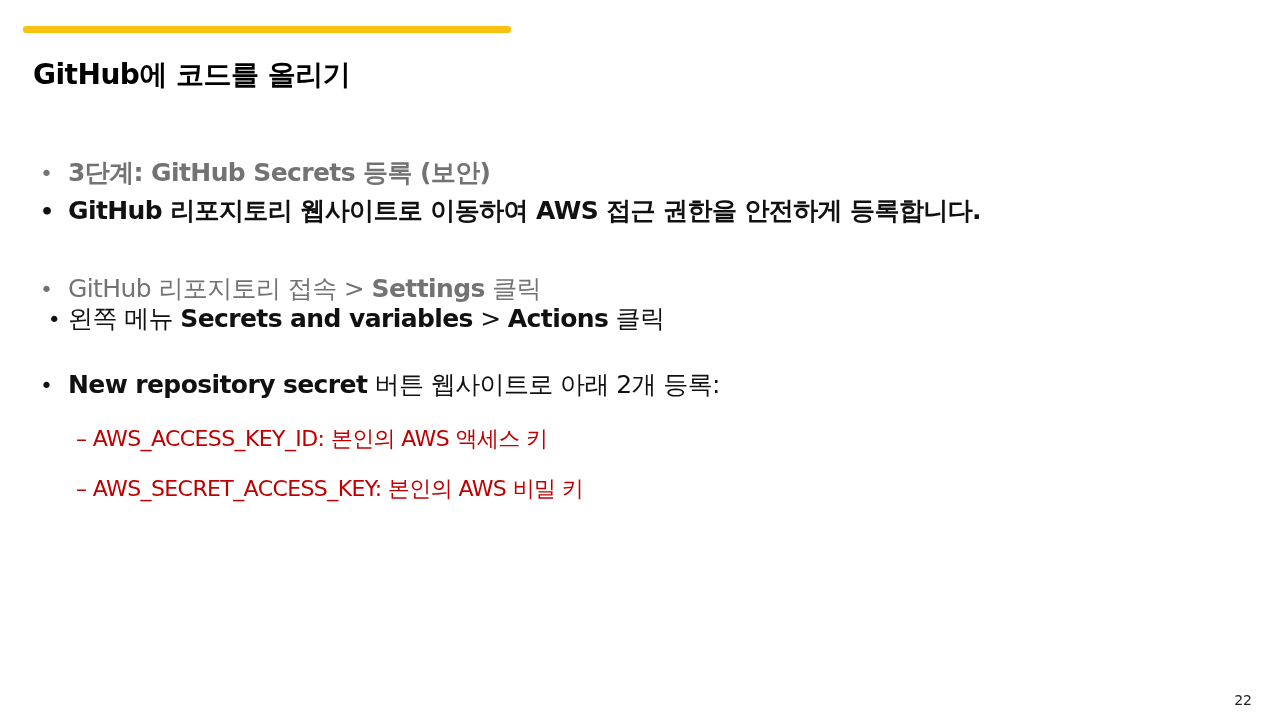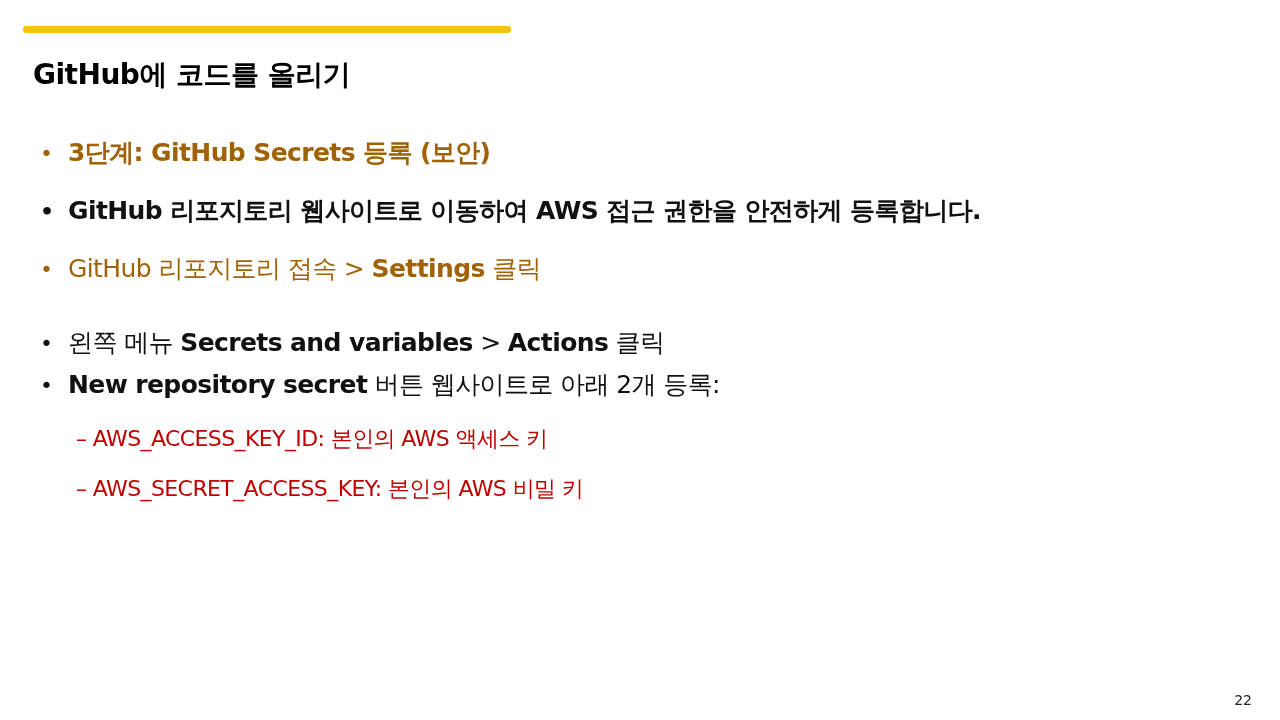--- a/index.html
+++ b/index.html
@@ -23,21 +23,21 @@
     position: absolute; left: 0; white-space: nowrap;
     font-size: 25px; letter-spacing: -0.6px;
   }
   .bullet .dot {
     display: inline-block; width: 28px; font-size: 22px;
   }
   .sub {
     position: absolute; left: 36px; white-space: nowrap;
     font-size: 22px; letter-spacing: -0.6px; color: #C00000;
   }
-  .red { color: #a16207; }
+  .red { color: #737373; margin-top: 20px; }
   .b { font-weight: bold; }
   .page-num {
     position: absolute; right: 28px; bottom: 12px; font-size: 14px; color: #222; text-align: right;
   }
 </style>
 </head>
 <body>
 
 <div class="accent-bar"></div>
 
@@ -49,21 +49,21 @@
   </div>
 
   <div class="bullet" style="top:64px;font-weight:bold;">
     <span class="dot">•</span><span>GitHub 리포지토리 웹사이트로 이동하여 AWS 접근 권한을 안전하게 등록합니다.</span>
   </div>
 
   <div class="bullet red" style="top:122px;">
     <span class="dot">•</span><span>GitHub 리포지토리 접속 &gt; </span><span class="b">Settings</span><span> 클릭</span>
   </div>
 
-  <div class="bullet" style="top:196px;">
+  <div class="bullet" style="top:172px;text-align:center;">
     <span class="dot">•</span><span>왼쪽 메뉴 </span><span class="b">Secrets and variables</span><span> &gt; </span><span class="b">Actions</span><span> 클릭</span>
   </div>
 
   <div class="bullet" style="top:238px;">
     <span class="dot">•</span><span class="b">New repository secret</span><span> 버튼 웹사이트로 아래 2개 등록:</span>
   </div>
 
   <div class="sub" style="top:294px;">– AWS_ACCESS_KEY_ID: 본인의 AWS 액세스 키</div>
   <div class="sub" style="top:344px;">– AWS_SECRET_ACCESS_KEY: 본인의 AWS 비밀 키</div>
 </div>

